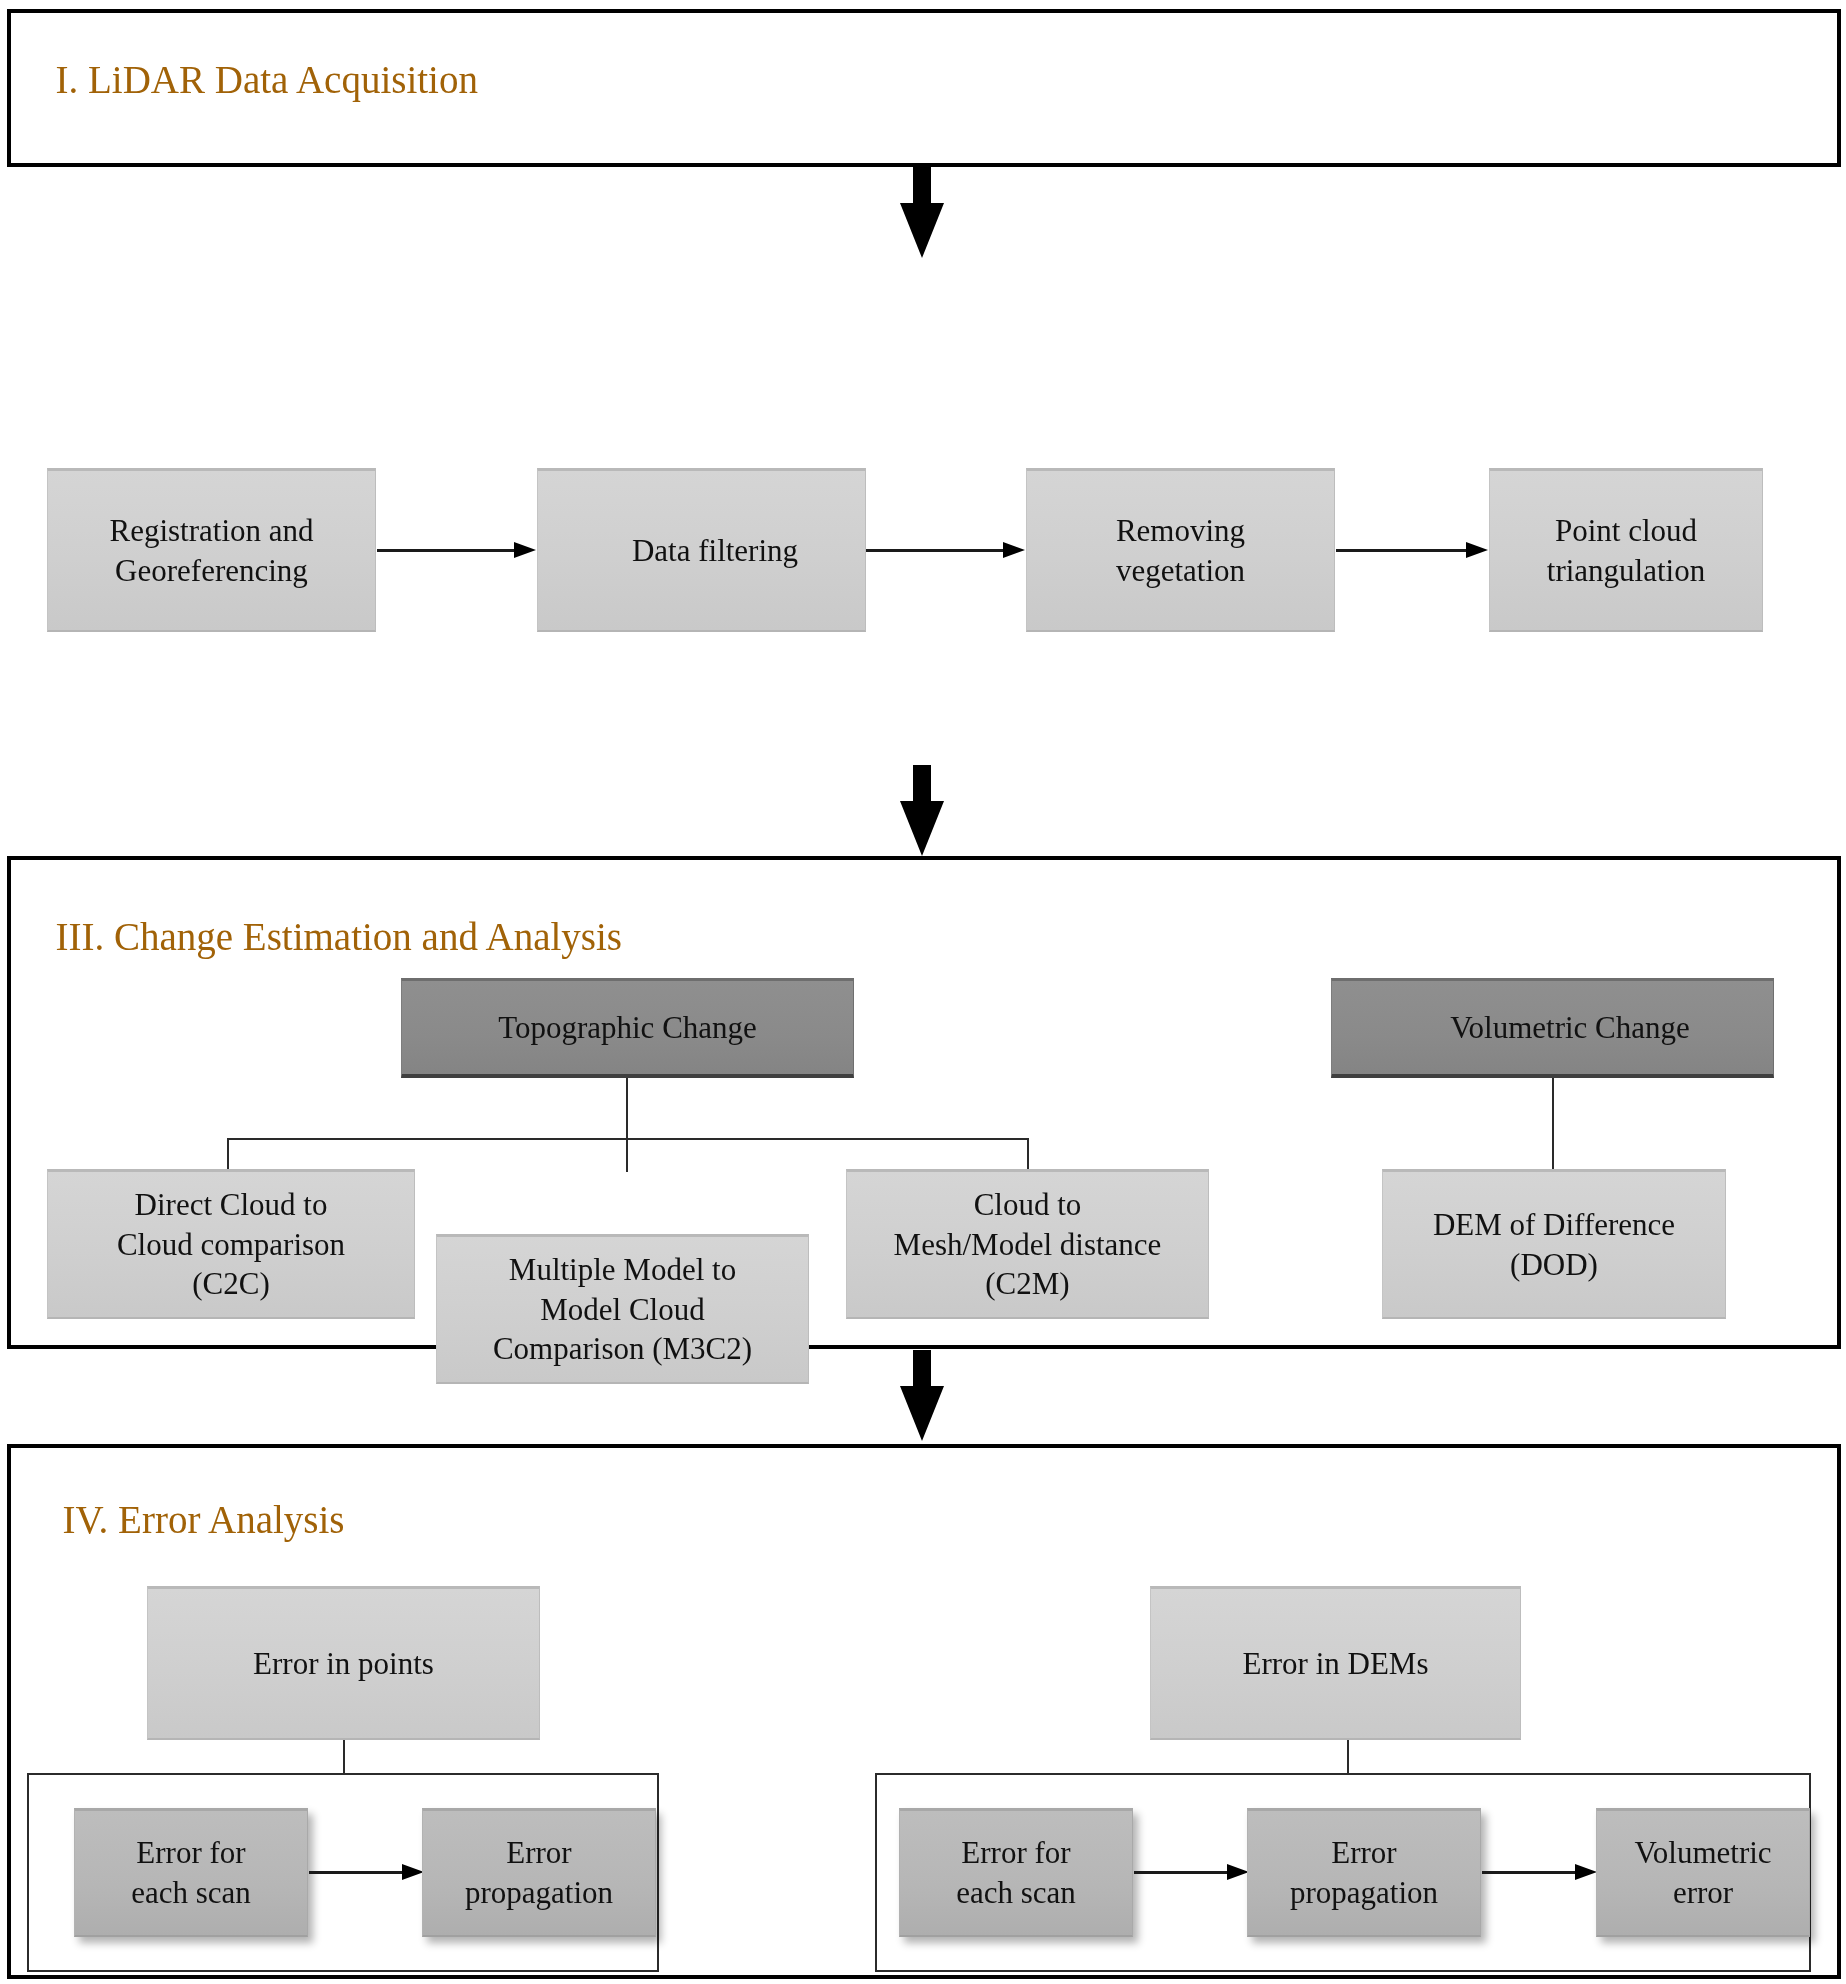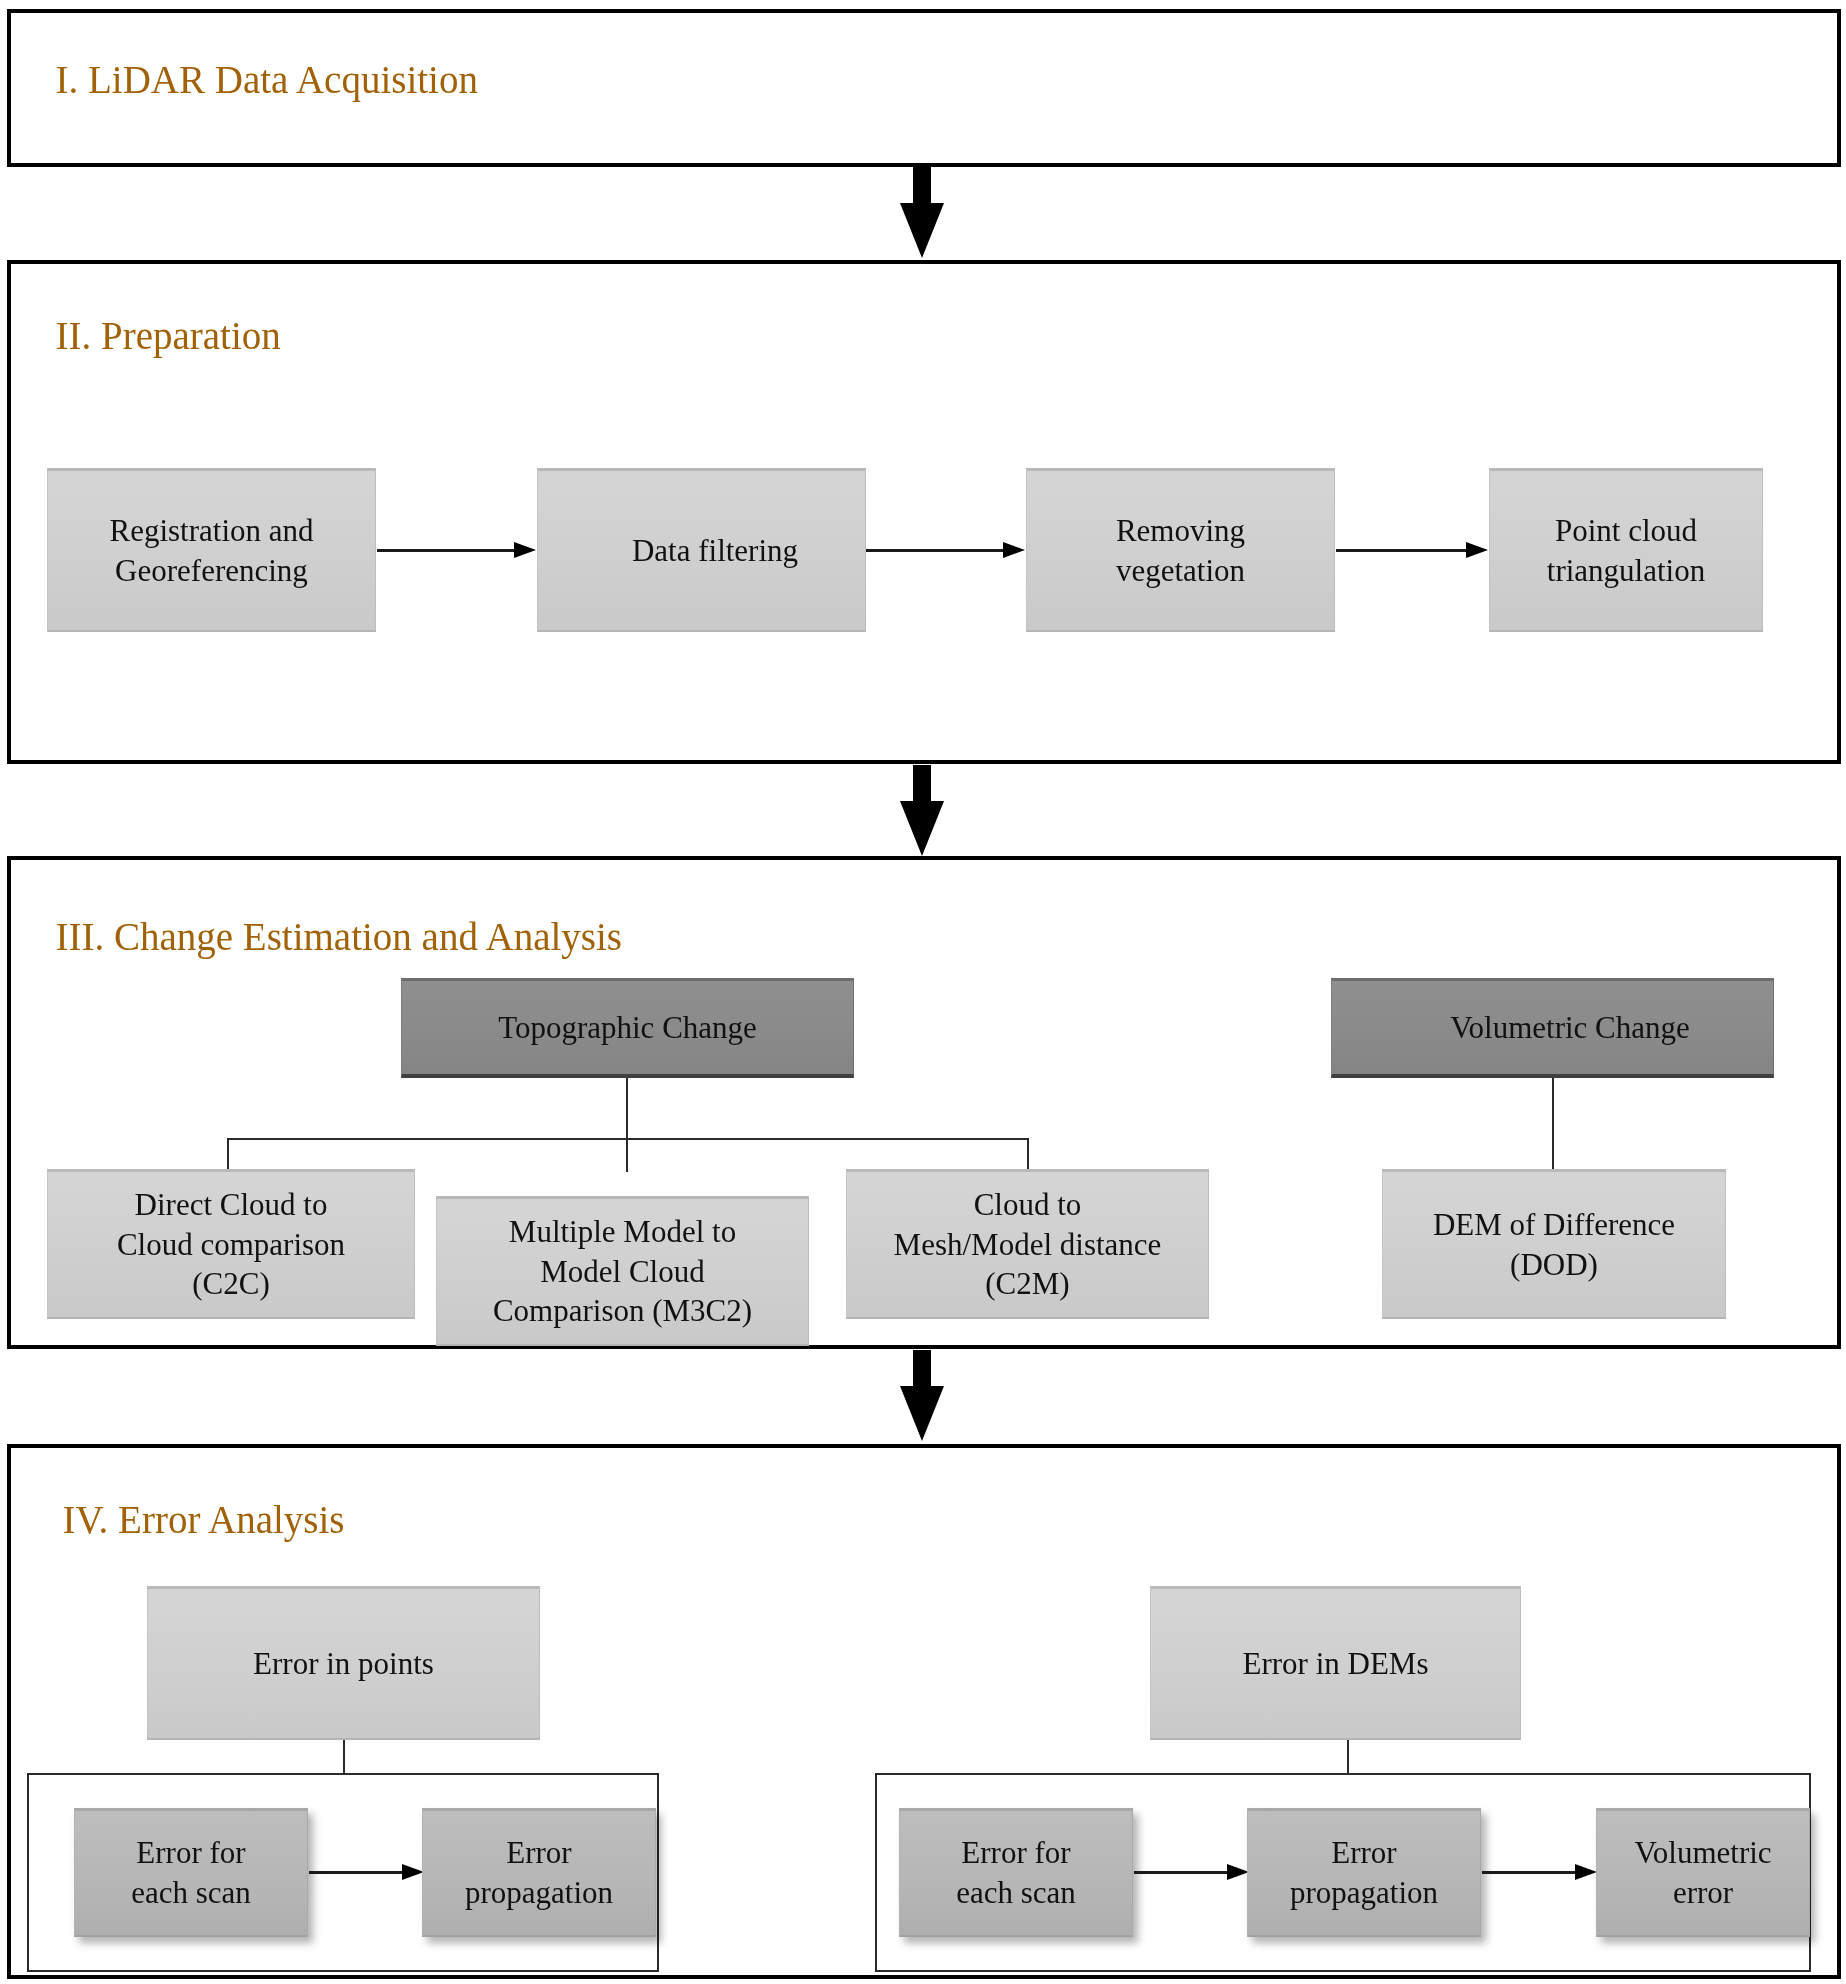--- a/index.html
+++ b/index.html
@@ -141,23 +141,20 @@
 
   <div class="section" style="left:6.5px; top:8.5px; width:1834px; height:158px;">
     <div class="section-title" style="left:45px; top:47px;">I. LiDAR Data Acquisition</div>
   </div>
 
   <div class="big-arrow" style="left:900px; top:167px; height:91px;">
     <div class="shaft" style="height:38px;"></div>
     <div class="head" style="top:36px;"></div>
   </div>
 
-  <div class="section" style="left:6.5px; top:260px; width:1834px; height:504px;">
-    <div class="section-title" style="left:45px; top:52px;">II. Preparation</div>
-  </div>
 
   <div class="pbox light" style="left:47px; top:468px; width:329px; height:164px; white-space:pre-line;">Registration and
 Georeferencing</div>
 
   <div class="harrow" style="left:377px; top:542px; width:159px;">
     <div class="shaft" style="width:138px;"></div>
     <div class="head" style="left:137px;"></div>
   </div>
 
   <div class="pbox light" style="left:537px; top:468px; width:329px; height:164px; white-space:pre-line;padding-left:32px;">Data filtering</div>
@@ -192,21 +189,21 @@
   <div class="vline" style="left:626px; top:1078px; height:61px;"></div>
   <div class="hline" style="left:227px; top:1138px; width:802px;"></div>
   <div class="vline" style="left:227px; top:1138px; height:34px;"></div>
   <div class="vline" style="left:626px; top:1138px; height:34px;"></div>
   <div class="vline" style="left:1027px; top:1138px; height:34px;"></div>
 
   <div class="pbox light" style="left:47px; top:1169px; width:368px; height:150px; white-space:pre-line;">Direct Cloud to
 Cloud comparison
 (C2C)</div>
 
-  <div class="pbox light" style="left:436px; top:1196px; width:373px; height:150px; white-space:pre-line;">Multiple Model to
+  <div class="pbox light" style="left:436px; top:1234px; width:373px; height:150px; white-space:pre-line;">Multiple Model to
 Model Cloud
 Comparison (M3C2)</div>
 
   <div class="pbox light" style="left:846px; top:1169px; width:363px; height:150px; white-space:pre-line;">Cloud to
 Mesh/Model distance
 (C2M)</div>
 
   <div class="pbox dark" style="left:1331px; top:978px; width:443px; height:100px;padding-left:40px;">Volumetric Change</div>
 
   <div class="vline" style="left:1552px; top:1078px; height:95px;"></div>

